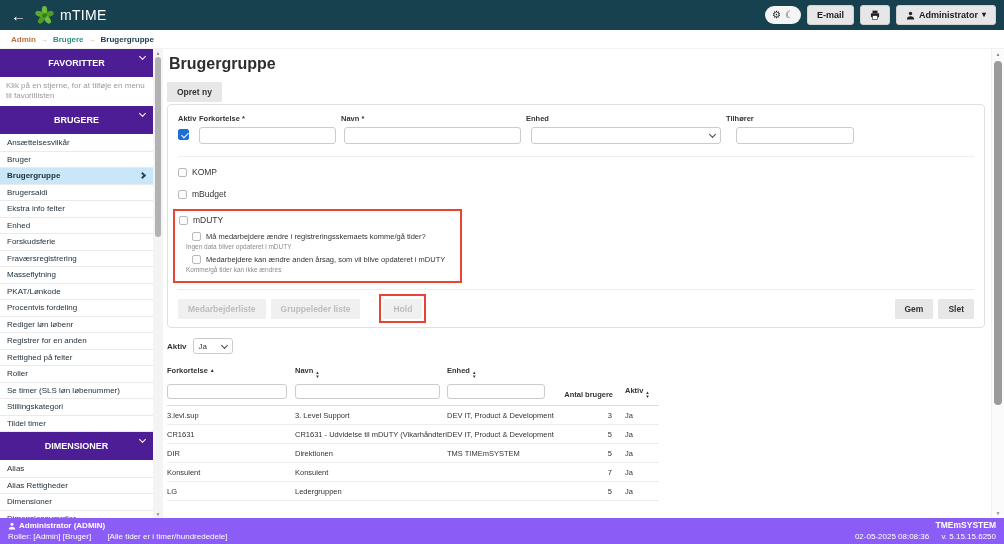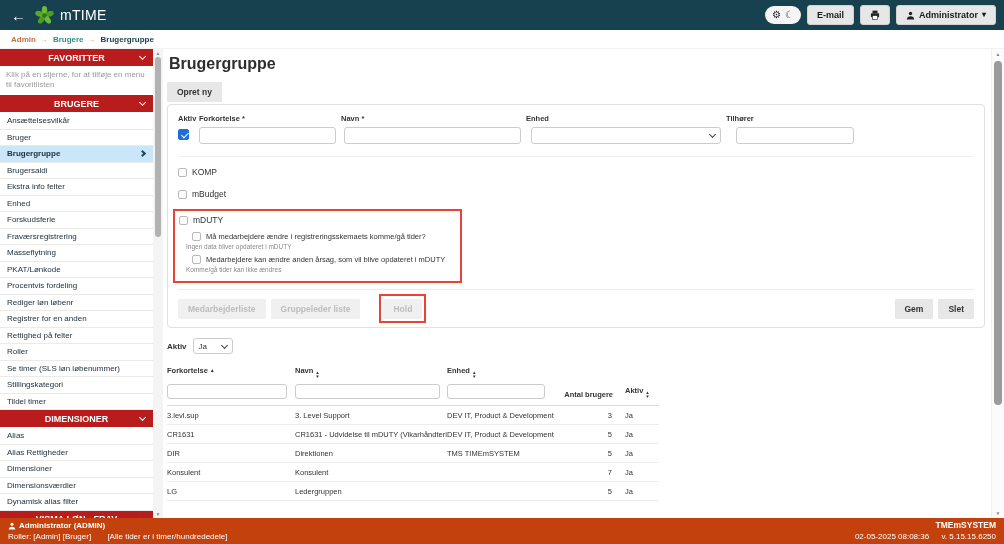--- a/index.html
+++ b/index.html
@@ -23,21 +23,21 @@
   .bc-root{color:#bf7140;font-weight:bold}
   .bc-sep{color:#cf9f72;font-size:7px}
   .bc-link{color:#2e8e7e;font-weight:bold}
   .bc-cur{color:#163c4d;font-weight:bold}
 
   
   .body{flex:1 1 auto;display:flex;overflow:hidden}
 
   
   .sidebar{width:153px;flex:0 0 auto;overflow:hidden}
-  .side-header{height:17px;background:#b91c1c;color:#fff;display:flex;align-items:center;justify-content:center;position:relative;font-size:9px;font-weight:bold;margin-bottom:1px;cursor:pointer}
+  .side-header{height:28px;background:#4c1d95;color:#fff;display:flex;align-items:center;justify-content:center;position:relative;font-size:9px;font-weight:bold;margin-bottom:1px;cursor:pointer}
   .side-header .chev-down-w{position:absolute;right:8px;top:5px}
   .side-note{font-size:8px;color:#9a9a9a;padding:3px 6px 5px;line-height:10px}
   .side-item{height:16.5px;line-height:15.5px;border-bottom:1px solid #eaeaea;font-size:8px;color:#22323e;padding:0 7px;position:relative;white-space:nowrap;overflow:hidden;cursor:pointer}
   .side-item.selected{background:#c9e7f8;font-weight:bold}
   .chev{display:inline-block;width:5px;height:5px;border-right:1.5px solid currentColor;border-bottom:1.5px solid currentColor}
   .chev-down-w{transform:rotate(45deg);color:#fff}
   .chev-right{transform:rotate(-45deg);color:#1d4a5c;position:absolute;right:8px;top:5px;border-right-width:2px;border-bottom-width:2px}
   .side-scroll{width:10px;flex:0 0 auto;background:#f4f4f4;position:relative}
   .side-scroll .sc-up{position:absolute;top:1px;left:0;width:100%;text-align:center;font-size:5px;color:#8a8a8a}
   .side-scroll .sc-dn{position:absolute;bottom:1px;left:0;width:100%;text-align:center;font-size:5px;color:#8a8a8a}
@@ -94,21 +94,21 @@
   .t-row .c3{text-align:right;padding-right:3px}
   .t-row .c4{padding-left:10px}
 
   
   .page-scroll{width:13px;flex:0 0 auto;background:#fbfbfb;border-left:1px solid #f0f0f0;position:relative}
   .page-scroll .sc-up{position:absolute;top:2px;left:0;width:100%;text-align:center;font-size:5px;color:#8a8a8a}
   .page-scroll .sc-dn{position:absolute;bottom:2px;left:0;width:100%;text-align:center;font-size:5px;color:#8a8a8a}
   .page-scroll .thumb{position:absolute;left:2px;top:12px;width:8px;height:344px;background:#9b9b9b;border-radius:4px}
 
   
-  .statusbar{height:26px;background:#c2410c;color:#fff;flex:0 0 auto;display:flex;justify-content:space-between;padding:2px 8px}
+  .statusbar{height:26px;background:#8b5cf6;color:#fff;flex:0 0 auto;display:flex;justify-content:space-between;padding:2px 8px}
   .sb-left .l1{font-size:8px;font-weight:bold;display:flex;align-items:center;gap:3px;line-height:11px}
   .sb-left .l2{font-size:8px;line-height:11px}
   .sb-left .l2 .gap{margin-left:14px}
   .sb-right{text-align:right}
   .sb-right .l1{font-size:8.5px;font-weight:bold;line-height:11px}
   .sb-right .l2{font-size:8px;line-height:11px}
   .sb-right .l2 .gap{margin-left:10px}
 </style>
 </head>
 <body>

